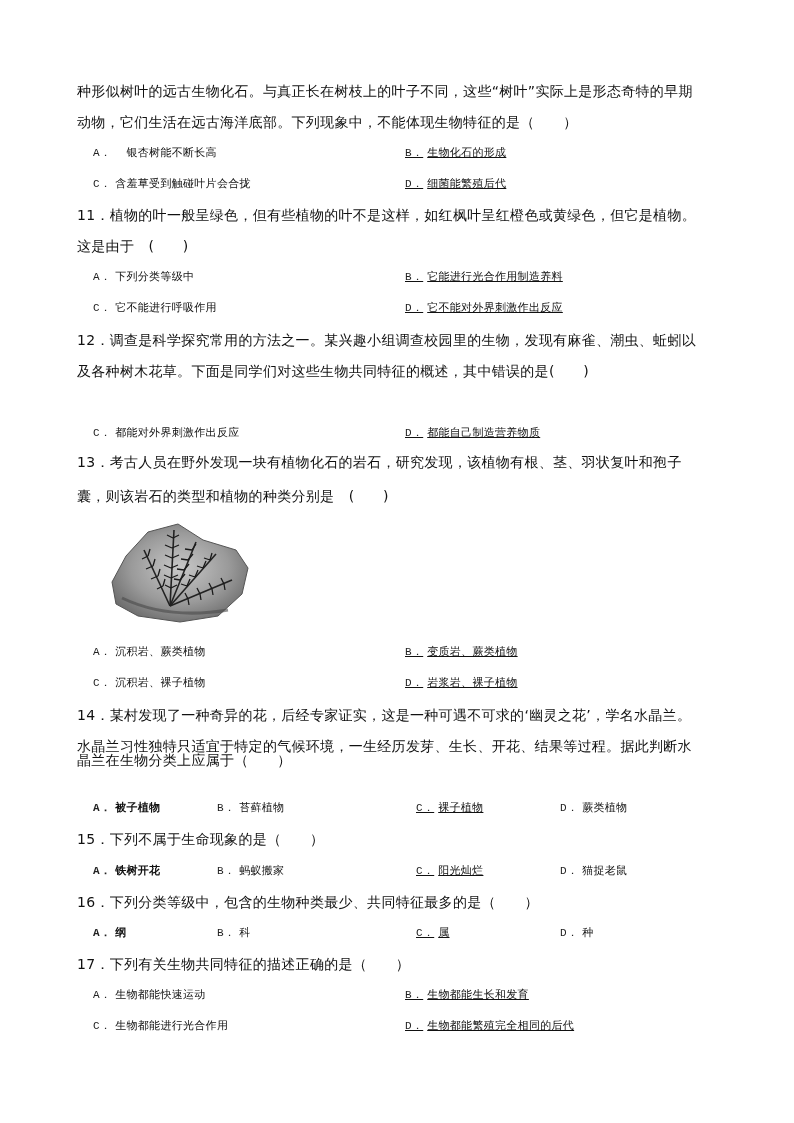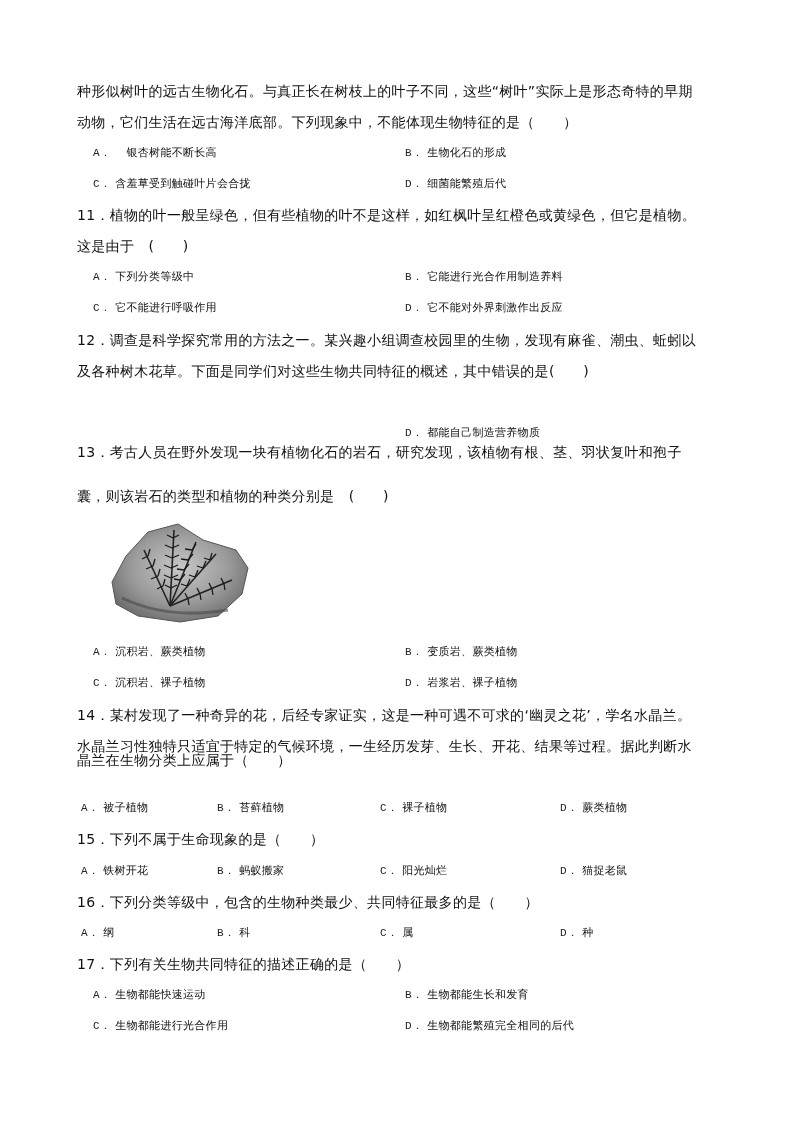--- a/index.html
+++ b/index.html
@@ -10,22 +10,22 @@
   }
   .page { position: absolute; left: 0; top: 0; width: 794px; height: 1123px; }
   .line {
     position: absolute; left: 77px; width: 640px;
     font-size: 14px; line-height: 20px; white-space: nowrap;
     letter-spacing: 0.3px;
   }
   .opts { position: absolute; left: 0; width: 794px; height: 20px; font-size: 11px; line-height: 20px; }
   .opt { position: absolute; white-space: nowrap; letter-spacing: 0.3px; }
   .opt .lbl { font-family: "Liberation Mono", "DejaVu Sans Mono", monospace; margin-right: 4px; color:#222; }
-  .c2-a { left: 93px; } .c2-b { left: 405px; }
-  .c4-a { left: 81px; } .c4-b { left: 217px; } .c4-c { left: 380px; } .c4-d { left: 560px; }
+  .c2-a { left: 93px; } .c2-b { left: 405px; text-decoration: underline; }
+  .c4-a { left: 93px; font-weight: bold; } .c4-b { left: 217px; } .c4-c { left: 416px; text-decoration: underline; } .c4-d { left: 560px; }
   .fossil { position: absolute; left: 108px; top: 520px; width: 146px; height: 104px; }
 </style>
 </head>
 <body>
 
 <div class="page">
 
   <div class="line" style="top:81px">种形似树叶的远古生物化石。与真正长在树枝上的叶子不同，这些“树叶”实际上是形态奇特的早期</div>
   <div class="line" style="top:112px">动物，它们生活在远古海洋底部。下列现象中，不能体现生物特征的是（　　）</div>
   <div class="opts" style="top:143px">
@@ -44,24 +44,25 @@
     <span class="opt c2-b"><span class="lbl">B．</span><span>它能进行光合作用制造养料</span></span>
   </div>
   <div class="opts" style="top:298px">
     <span class="opt c2-a"><span class="lbl">C．</span><span>它不能进行呼吸作用</span></span>
     <span class="opt c2-b"><span class="lbl">D．</span><span>它不能对外界刺激作出反应</span></span>
   </div>
 
   <div class="line" style="top:330px">12．调查是科学探究常用的方法之一。某兴趣小组调查校园里的生物，发现有麻雀、潮虫、蚯蚓以</div>
   <div class="line" style="top:361px">及各种树木花草。下面是同学们对这些生物共同特征的概述，其中错误的是(　　)</div>
   <div class="opts" style="top:423px">
+    <span class="opt c2-a"><span class="lbl">C．</span><span>都能对外界刺激作出反应</span></span>
     <span class="opt c2-b"><span class="lbl">D．</span><span>都能自己制造营养物质</span></span>
   </div>
 
-  <div class="line" style="top:442px">13．考古人员在野外发现一块有植物化石的岩石，研究发现，该植物有根、茎、羽状复叶和孢子</div>
+  <div class="line" style="top:452px">13．考古人员在野外发现一块有植物化石的岩石，研究发现，该植物有根、茎、羽状复叶和孢子</div>
   <div class="line" style="top:486px">囊，则该岩石的类型和植物的种类分别是　(　　)</div>
 
   <svg class="fossil" viewBox="0 0 146 104">
     <defs>
       <radialGradient id="rockg" cx="50%" cy="45%" r="60%">
         <stop offset="0%" stop-color="#c8c8c8"></stop>
         <stop offset="60%" stop-color="#9a9a9a"></stop>
         <stop offset="100%" stop-color="#6a6a6a"></stop>
       </radialGradient>
     </defs>

